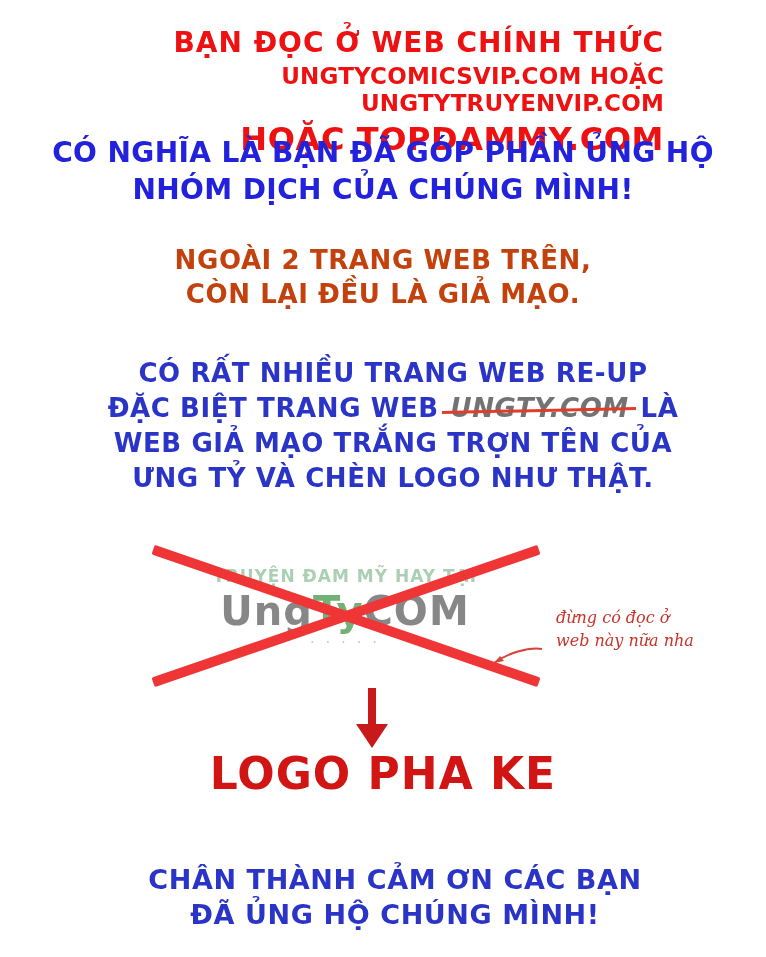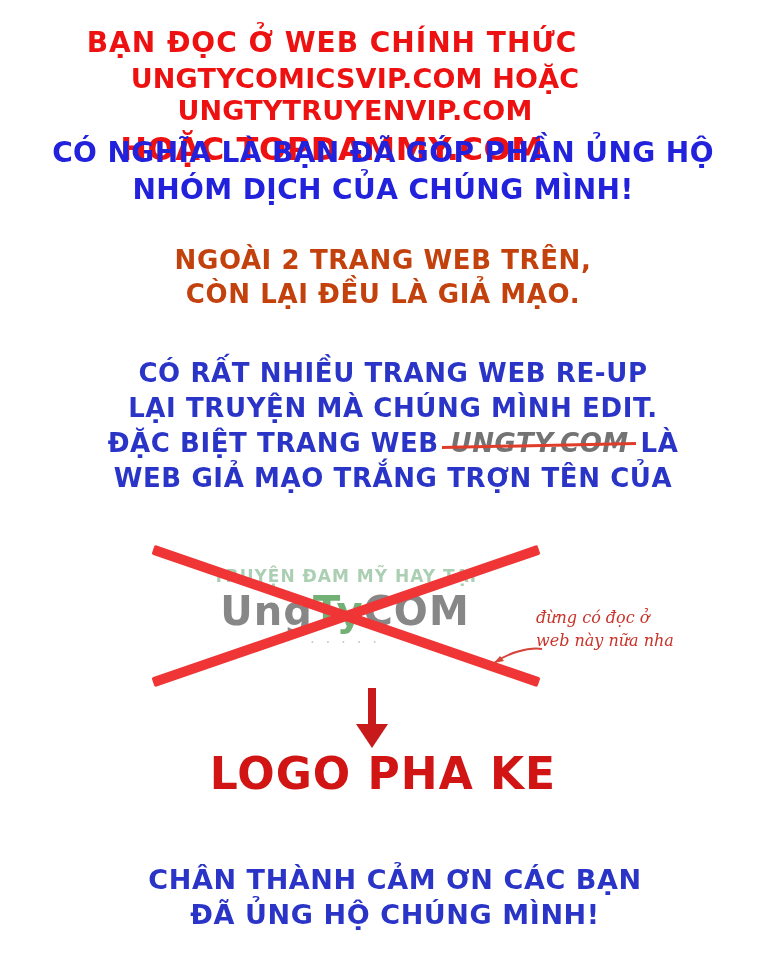--- a/index.html
+++ b/index.html
@@ -31,24 +31,25 @@
   
   .red-block {
     position: absolute;
     top: 24px;
     left: 0;
     width: 664px;
     color: #ee1111;
     font-size: 29px;
     text-transform: uppercase;
     font-family: "DejaVu Sans", sans-serif;
+    text-align: right;
   }
   .red-block .line { display: block; padding: 2px 0; }
   .red-block .l1 { font-size: 28px; letter-spacing: 1px; }
-  .red-block .l2 { font-size: 27px; letter-spacing: 0.2px; padding-left: 46px; }
+  .red-block .l2 { font-size: 23px; letter-spacing: 0.2px; padding-left: 46px; }
   .red-block .l3 { font-size: 32px; letter-spacing: 0.6px; }
 
   
   .blue-head {
     position: absolute;
     top: 134px;
     left: 0;
     width: 766px;
     color: #2222dd;
     font-size: 28px;
@@ -174,21 +175,21 @@
     position: absolute;
     top: 606px;
     left: 536px;
     width: 200px;
     color: #c8342a;
     font-size: 16px;
     line-height: 1.45;
     font-family: "DejaVu Serif", serif;
     font-style: italic;
   }
-  .note .line { display: block; }
+  .note .line { display: block; margin-left: 20px; }
   .note-arrow {
     position: absolute;
     top: 645px;
     left: 488px;
     width: 56px;
     height: 24px;
   }
 
   
   .down-arrow {
@@ -243,27 +244,27 @@
     <span class="line">nhóm dịch của chúng mình!</span>
   </div>
 
   <div class="block blue-p2">
     <span class="line">Ngoài 2 trang web trên,</span>
     <span class="line">còn lại đều là giả mạo.</span>
   </div>
 
   <div class="block blue-p3">
     <span class="line">Có rất nhiều trang web re-up</span>
-    <span class="line">lại truyện mà chúng mình edit.</span>
     <span class="line">
       <span>Đặc biệt trang web</span>
       <span class="struck">ungty.com</span>
       <span>là</span>
     </span>
     <span class="line">web giả mạo trắng trợn tên của</span>
+    <span class="line">ưng tỷ và chèn logo như thật.</span>
   </div>
 
   <div class="logo-area">
     <div class="logo-top-text">Truyện đam mỹ hay tại</div>
     <div class="logo-main">
       <span class="gold">Ung</span><span class="green">Ty</span><span class="gold">COM</span>
     </div>
     <div class="logo-sub">· · · · ·</div>
   </div>
 

